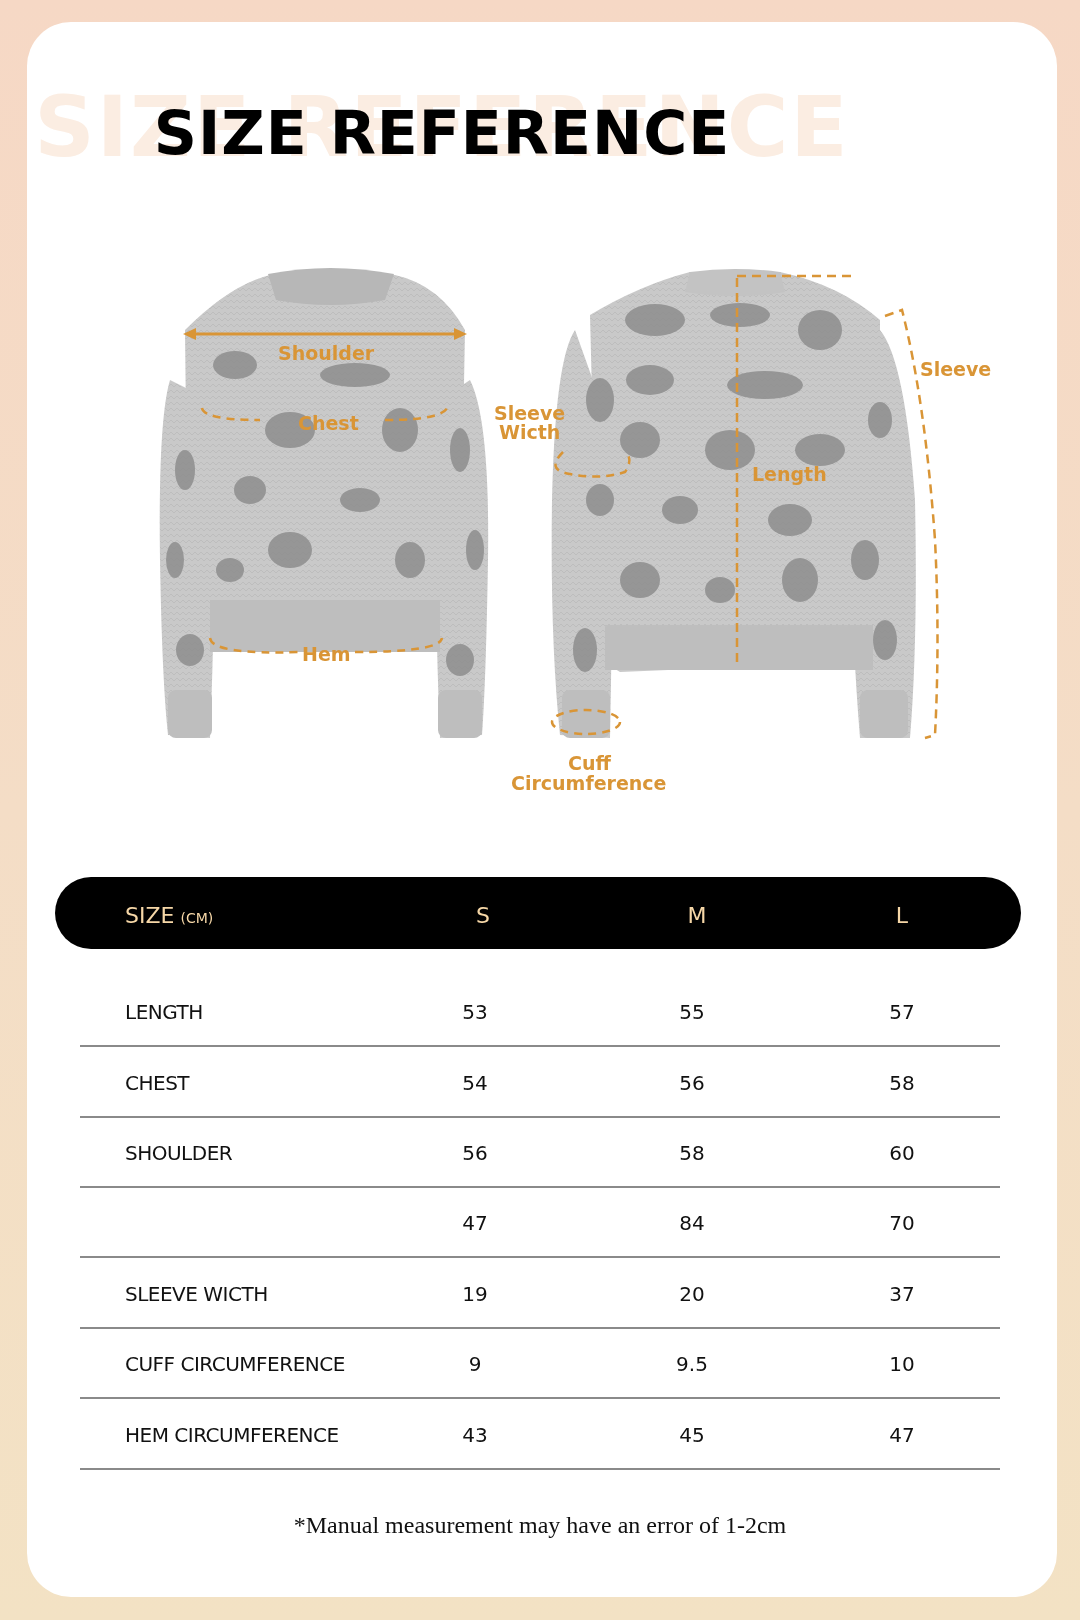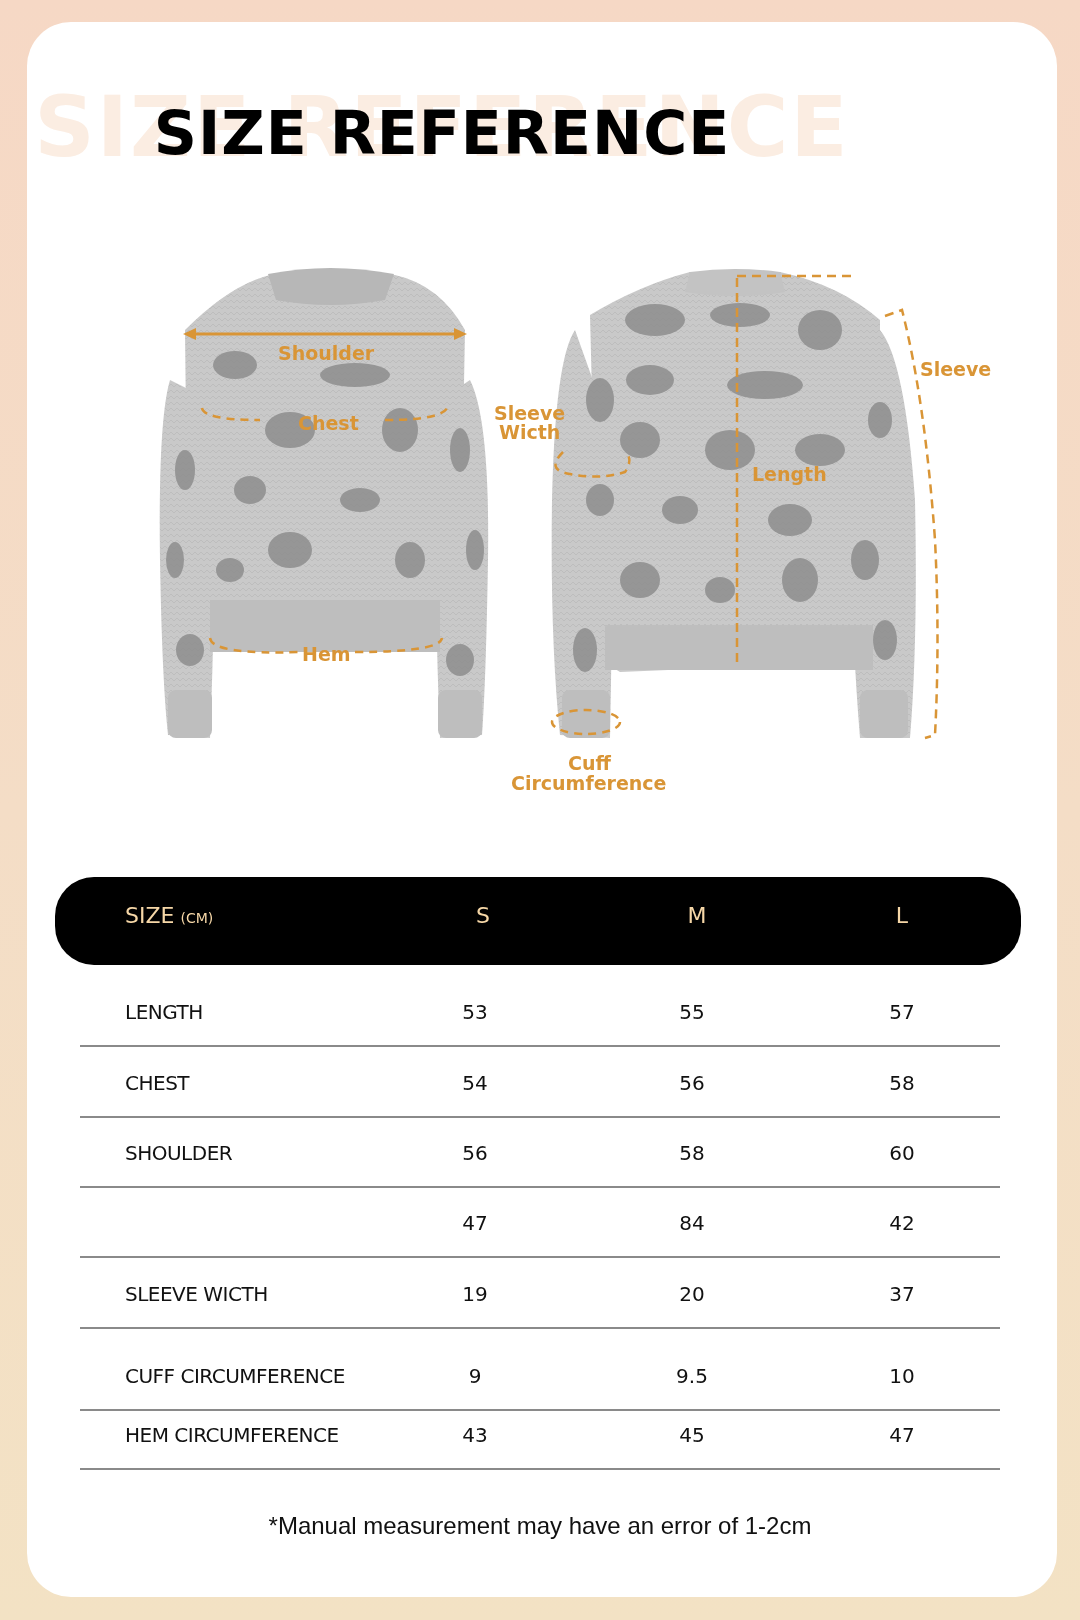--- a/index.html
+++ b/index.html
@@ -24,38 +24,38 @@
     font-family:"DejaVu Sans", sans-serif; font-weight:bold; font-size:60px;
     letter-spacing:1px; color:#000; white-space:nowrap;
   }
   .figure { position:absolute; left:0; top:240px; width:1080px; height:560px; }
   .figure svg { position:absolute; left:0; top:0; }
   .lbl {
     position:absolute; color:#D99536; font-weight:bold; font-size:19px; line-height:19px;
     font-family:"DejaVu Sans", sans-serif; text-align:center; white-space:nowrap;
   }
   .table-header {
-    position:absolute; left:55px; top:877px; width:966px; height:88px;
+    position:absolute; left:55px; top:877px; width:966px; height:72px;
     background:#000; border-radius:39px;
   }
   .th {
     position:absolute; top:0; height:77px; line-height:77px;
     color:#F6D7A7; font-size:22px; font-family:"DejaVu Sans", sans-serif;
   }
   .th small { font-size:14px; margin-left:6px; }
   .row { position:absolute; left:80px; width:920px; height:70px; border-bottom:2px solid #8a8a8a; }
   .cell {
     position:absolute; top:0; height:70px; line-height:74px; font-size:20px; color:#111;
     font-family:"DejaVu Sans", sans-serif;
   }
   .cell.name { left:45px; letter-spacing:-0.5px; }
   .cell.num { width:80px; text-align:center; margin-left:-40px; }
   .footnote {
     position:absolute; left:0; width:1080px; top:1512px; text-align:center;
-    font-size:24px; color:#111; font-family:Liberation Sans, sans-serif;
+    font-size:24px; color:#111; font-family:Liberation Serif, serif;
   }
 </style>
 </head>
 <body>
 
 <div class="card"></div>
 
 <div class="title-wrap">
   <div class="title-ghost">SIZE REFERENCE</div>
   <div class="title-main">SIZE REFERENCE</div>
@@ -189,29 +189,29 @@
   </div>
   <div class="row" style="top:1116px;">
     <div class="cell name">SHOULDER</div>
     <div class="cell num" style="left:395px;">56</div>
     <div class="cell num" style="left:612px;">58</div>
     <div class="cell num" style="left:822px;">60</div>
   </div>
   <div class="row" style="top:1186px;">
     <div class="cell num" style="left:395px;">47</div>
     <div class="cell num" style="left:612px;">84</div>
-    <div class="cell num" style="left:822px;">42</div>
+    <div class="cell num" style="left:822px;">70</div>
   </div>
   <div class="row" style="top:1257px;">
     <div class="cell name">SLEEVE WICTH</div>
     <div class="cell num" style="left:395px;">19</div>
     <div class="cell num" style="left:612px;">20</div>
     <div class="cell num" style="left:822px;">37</div>
   </div>
-  <div class="row" style="top:1327px;margin-top:12px;">
+  <div class="row" style="top:1327px;">
     <div class="cell name">CUFF CIRCUMFERENCE</div>
     <div class="cell num" style="left:395px;">9</div>
     <div class="cell num" style="left:612px;">9.5</div>
     <div class="cell num" style="left:822px;">10</div>
   </div>
   <div class="row" style="top:1398px;">
     <div class="cell name">HEM CIRCUMFERENCE</div>
     <div class="cell num" style="left:395px;">43</div>
     <div class="cell num" style="left:612px;">45</div>
     <div class="cell num" style="left:822px;">47</div>

